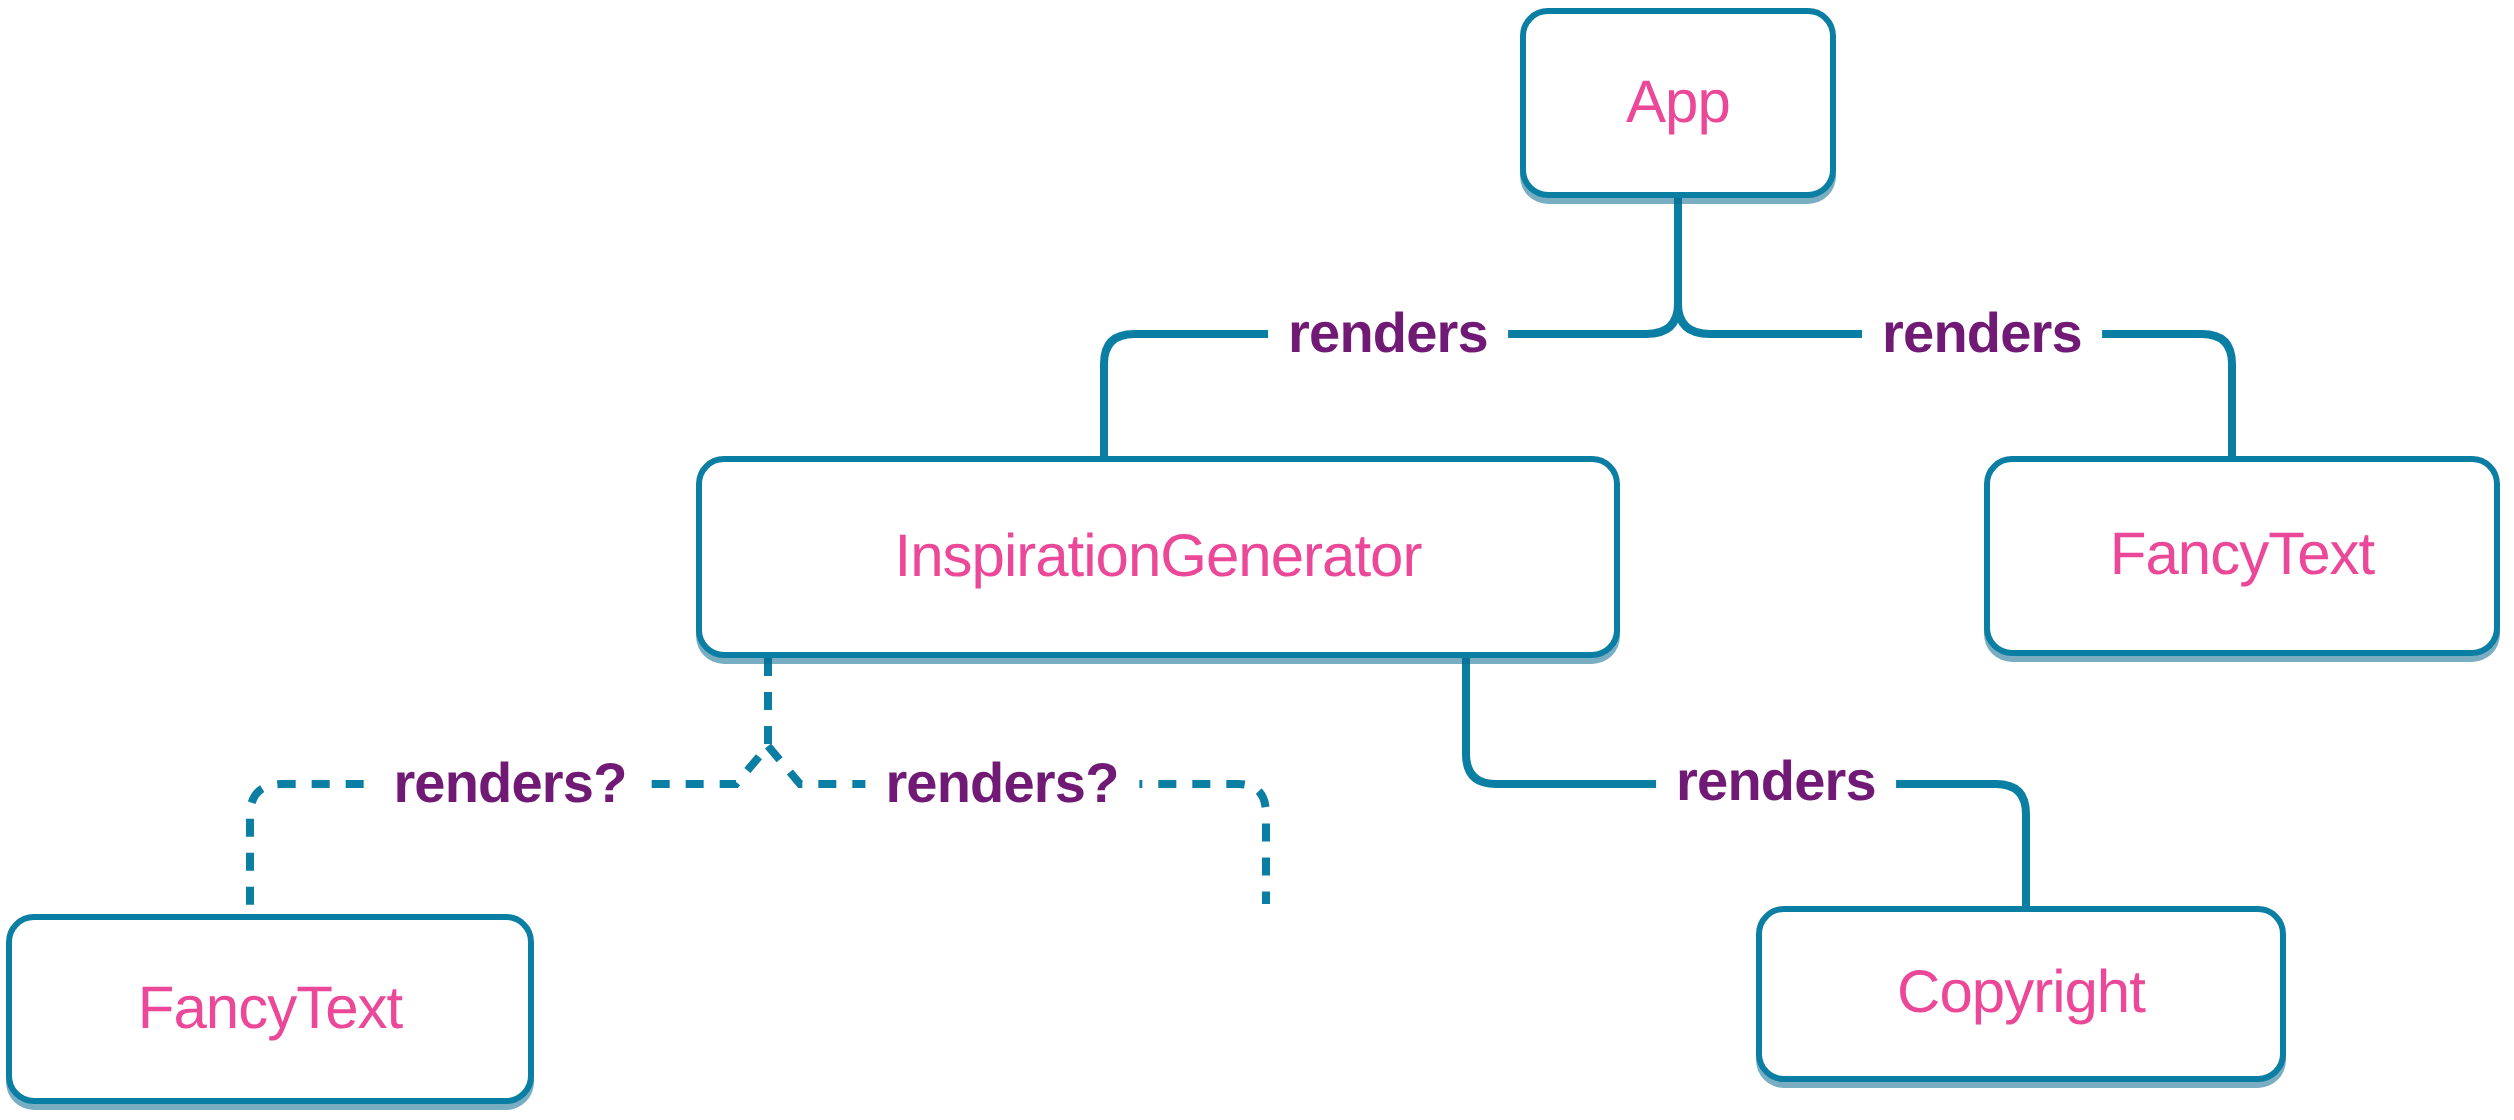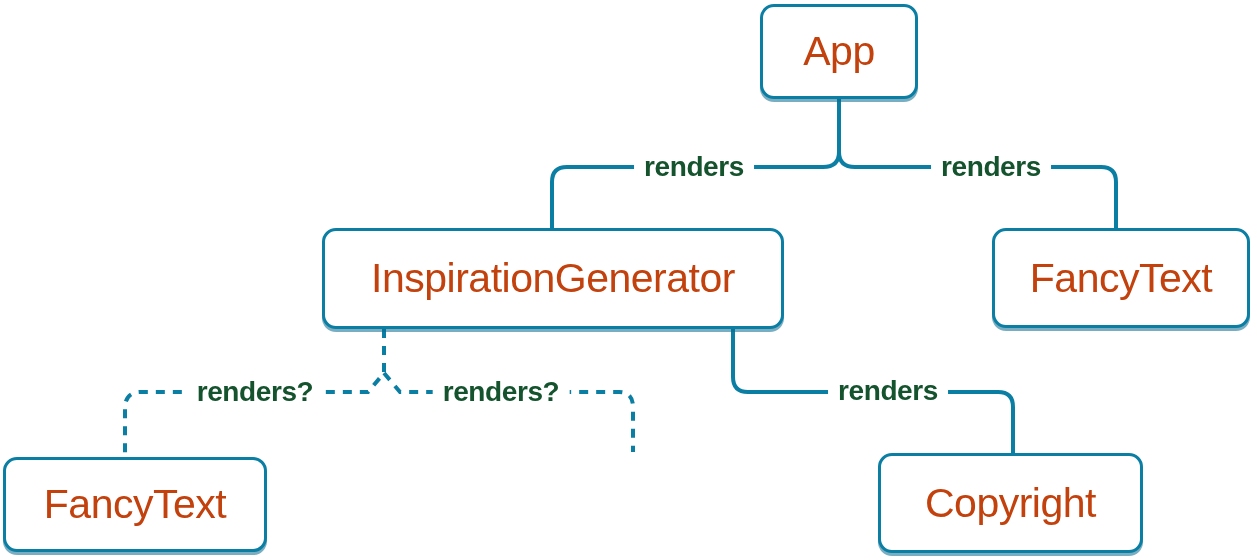--- a/index.html
+++ b/index.html
@@ -28,51 +28,51 @@
     stroke-width: 4;
   }
   .edges path.dashed {
     stroke-dasharray: 9 8;
   }
   .edge-label {
     position: absolute;
     transform: translate(-50%, -50%);
     background: #ffffff;
     padding: 2px 10px;
-    color: #14532d;
+    color: #701a75;
     font-size: 28px;
     font-weight: 600;
     letter-spacing: -0.4px;
     white-space: nowrap;
     line-height: 1;
   }
   .node {
     position: absolute;
     box-sizing: border-box;
     background: #ffffff;
     border: 3.5px solid #0b7ea3;
     border-radius: 14px;
     box-shadow: 0 3px 0 rgba(11, 108, 143, 0.55);
     display: flex;
     align-items: center;
     justify-content: center;
   }
   .node-label {
-    color: #c2410c;
-    font-size: 41px;
+    color: #ec4899;
+    font-size: 30px;
     font-weight: 500;
     letter-spacing: -0.5px;
     white-space: nowrap;
   }
   .node-app        { left: 760px; top: 4px;   width: 158px; height: 95px; }
-  .node-ig         { left: 322px; top: 228px; width: 462px; height: 101px; }
+  .node-ig         { left: 348px; top: 228px; width: 462px; height: 101px; }
   .node-ft-top     { left: 992px; top: 228px; width: 258px; height: 100px; }
   .node-ft-bottom  { left: 3px;   top: 457px; width: 264px; height: 95px; }
   .node-color      { left: 537px; top: 451px; width: 183px; height: 101px; }
-  .node-copyright  { left: 878px; top: 453px; width: 265px; height: 100px; }
+  .node-copyright  { left: 878px; top: 453px; width: 265px; height: 88px; }
 
   .lbl-renders-left      { left: 694px; top: 167px; }
   .lbl-renders-right     { left: 991px; top: 167px; }
   .lbl-renders-q-left    { left: 255px; top: 392px; }
   .lbl-renders-q-right   { left: 501px; top: 392px; }
   .lbl-renders-copyright { left: 888px; top: 391px; }
 </style>
 </head>
 <body>
 

